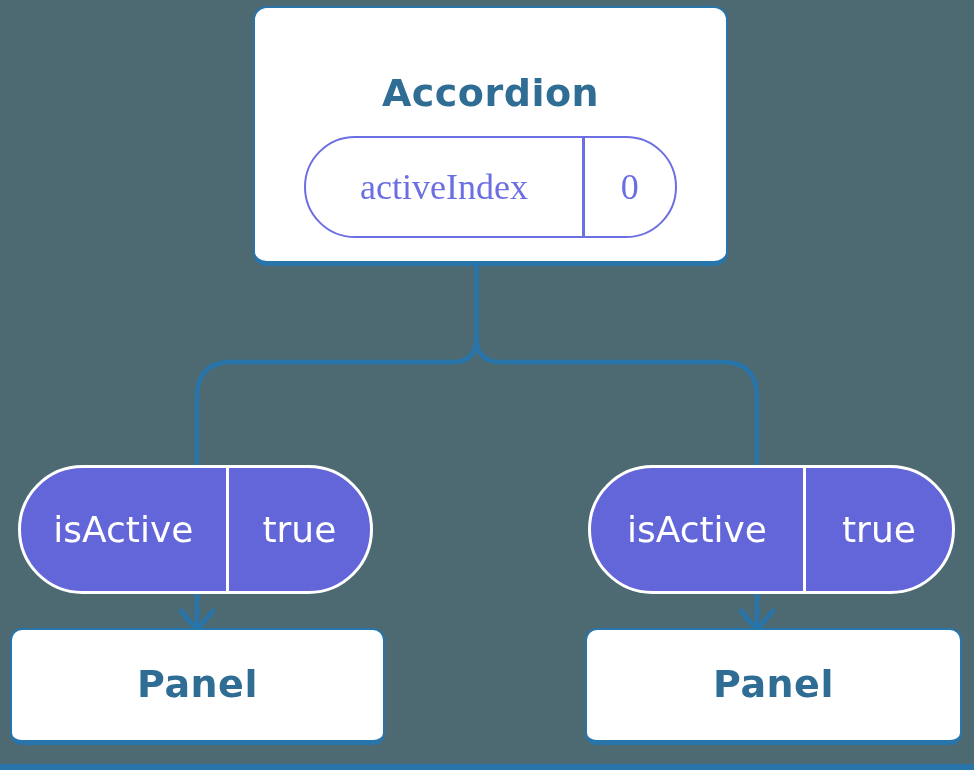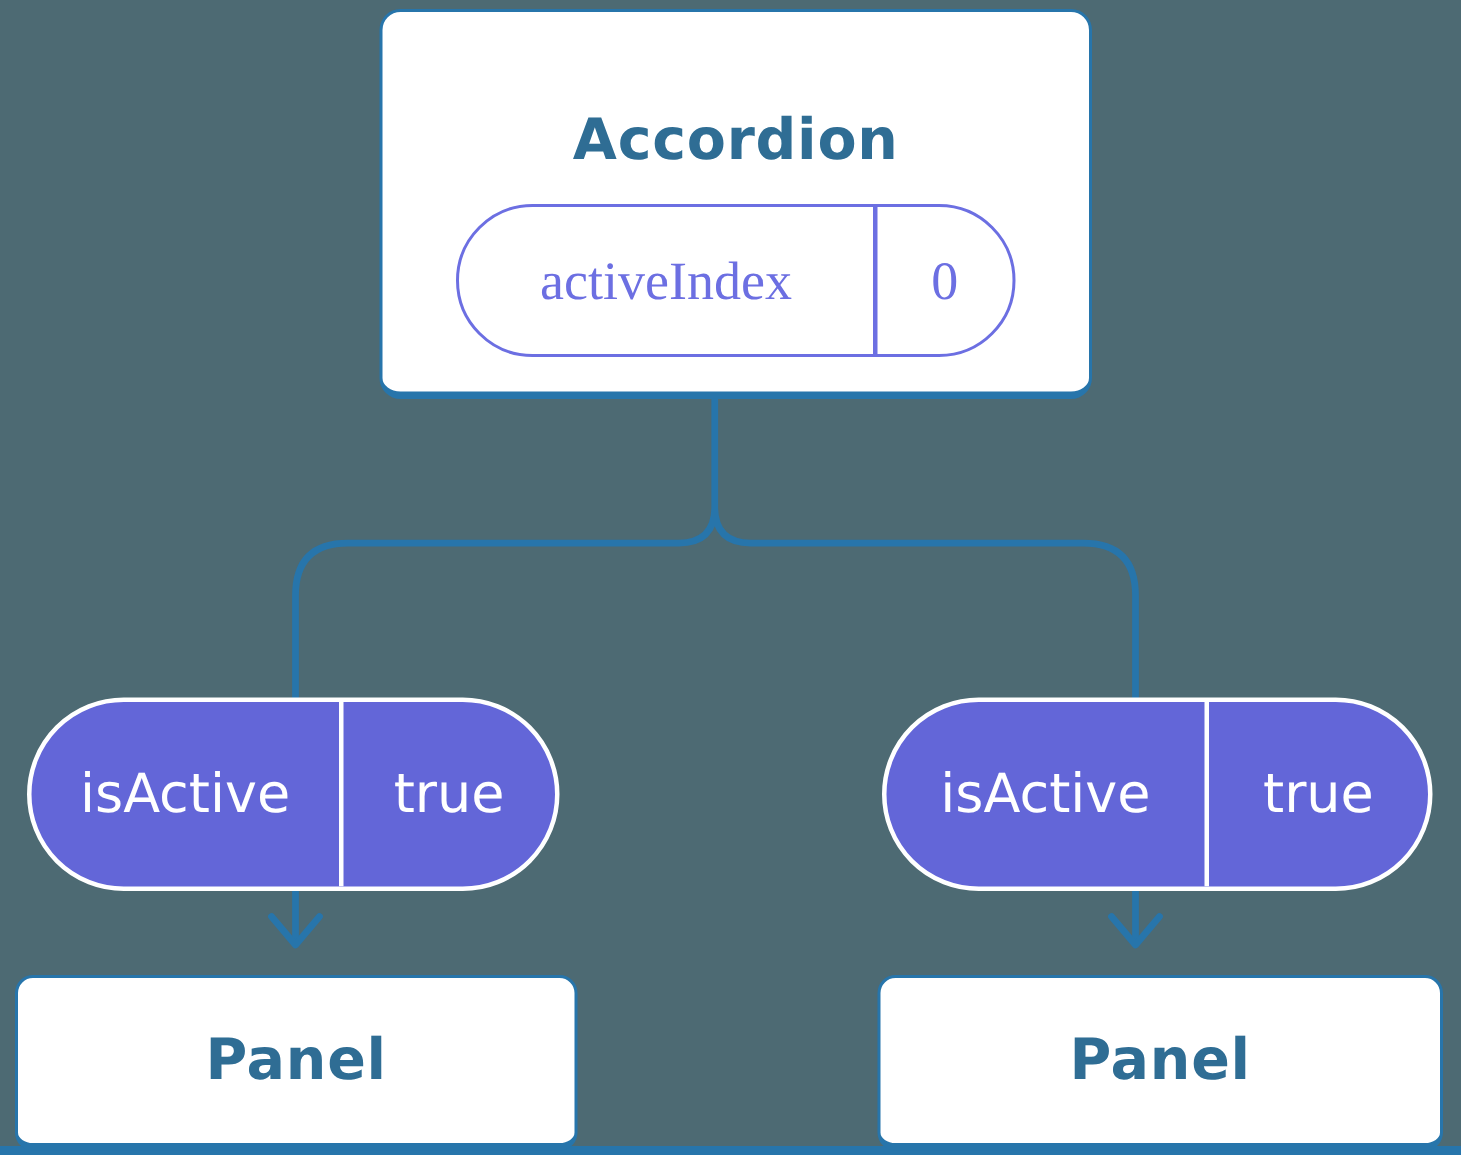--- a/index.html
+++ b/index.html
@@ -97,21 +97,21 @@
   }
   .pill-filled .cell-a { flex: 1.45; }
   .pill-filled .cell-b { flex: 1; }
   .pill-filled .divider {
     width: 3px;
     background: var(--pill-text-on-fill, #ffffff);
   }
   .pill-left  { left: 18px;  width: 355px; }
   .pill-right { left: 588px; width: 367px; }
   .panel-card {
-    top: 650px;
+    top: 628px;
     height: 117px;
     justify-content: center;
     border-radius: 12px;
   }
   .panel-left  { left: 10px;  width: 375px; }
   .panel-right { left: 585px; width: 377px; }
 </style>
 </head>
 <body>
 

